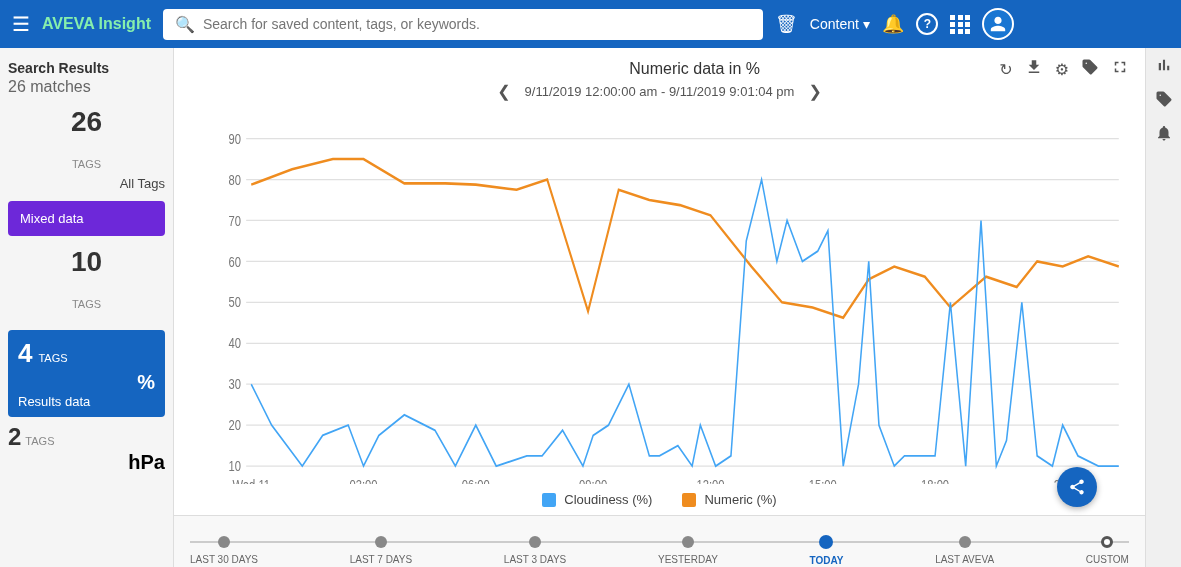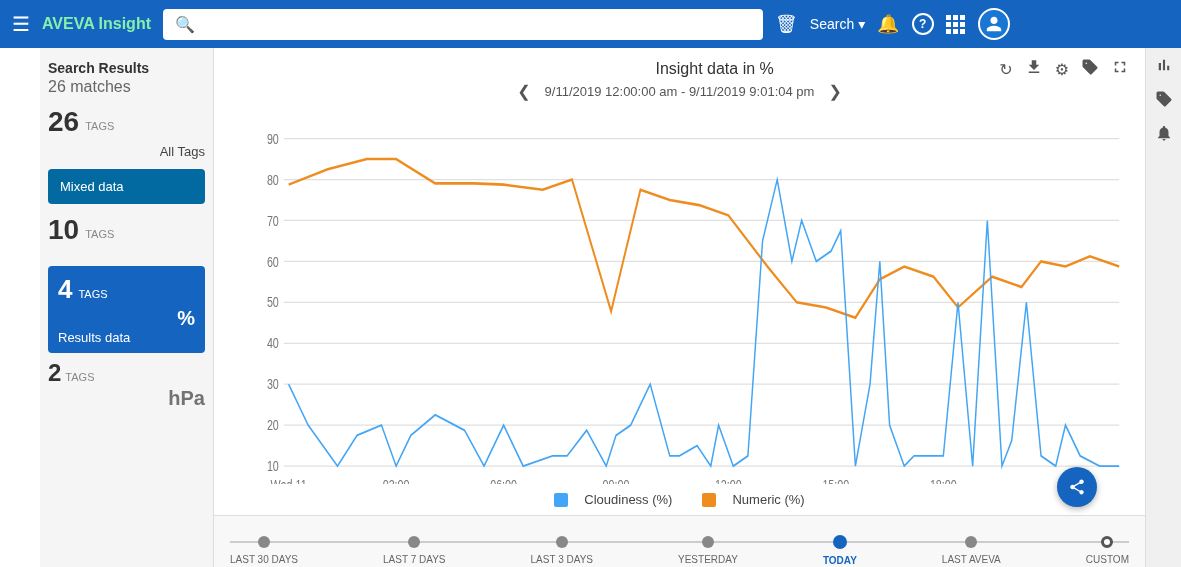--- a/index.html
+++ b/index.html
@@ -45,72 +45,72 @@
       align-items: center;
       gap: 4px;
     }
     .nav-delete-icon { color: white; font-size: 18px; cursor: pointer; }
 
     
     .main-body {
       display: flex;
       flex: 1;
       overflow: hidden;
-      padding-left: 40px;
     }
 
     
     .sidebar {
       width: 174px;
       background: #f5f5f5;
       border-right: 1px solid #ddd;
       flex-shrink: 0;
       overflow-y: auto;
       padding: 12px 8px;
     }
     .sidebar-title { font-size: 14px; font-weight: 600; color: #333; margin-bottom: 2px; }
     .sidebar-subtitle { font-size: 16px; color: #666; margin-bottom: 10px; }
     .tag-group { margin-bottom: 10px; }
     .tag-group-header {
       display: flex;
       align-items: center;
-      gap: 6px;
+      gap: 12px;
       margin-bottom: 6px;
+      flex-direction: column;
     }
     .tag-count { font-size: 28px; font-weight: bold; color: #333; }
     .tag-label-sm { font-size: 11px; color: #888; text-transform: uppercase; margin-top: 8px; }
     .all-tags-label { font-size: 13px; color: #444; text-align: right; margin-bottom: 6px; }
 
     .sidebar-item {
       border-radius: 4px;
       padding: 10px 12px;
       margin-bottom: 6px;
       cursor: pointer;
       font-size: 13px;
     }
-    .sidebar-item-gray { background: #0369a1; color: white; }
+    .sidebar-item-gray { background: #6d28d9; color: white; }
 
     .numeric-block {
       background: #1565c0;
       color: white;
       border-radius: 4px;
       padding: 8px 10px;
       margin-bottom: 6px;
     }
     .numeric-block-header { display: flex; align-items: baseline; gap: 6px; margin-bottom: 2px; }
     .numeric-block-count { font-size: 26px; font-weight: bold; }
     .numeric-block-tag { font-size: 11px; text-transform: uppercase; }
     .numeric-block-icon { text-align: right; font-size: 20px; font-weight: bold; }
     .numeric-block-label { font-size: 13px; }
 
     .hpa-group { margin-top: 6px; }
     .hpa-group-header { display: flex; align-items: baseline; gap: 4px; }
     .hpa-count { font-size: 24px; font-weight: bold; color: #333; }
     .hpa-label { font-size: 11px; color: #888; text-transform: uppercase; margin-top: 4px; }
-    .hpa-text { font-size: 20px; font-weight: bold; color: #737373; text-align: right; }
+    .hpa-text { font-size: 20px; font-weight: bold; color: #000000; text-align: right; }
 
     
     .content-area {
       flex: 1;
       display: flex;
       flex-direction: column;
       background: white;
       position: relative;
     }
 
@@ -134,21 +134,21 @@
     }
     svg.chart-svg { width: 100%; height: 100%; }
 
     
     .chart-legend {
       display: flex;
       gap: 30px;
       justify-content: center;
       padding: 4px 0 8px 0;
     }
-    .legend-item { display: flex; align-items: flex-end; gap: 16px; font-size: 13px; color: #444; }
+    .legend-item { display: flex; align-items: flex-end; gap: 8px; font-size: 13px; color: #444; }
     .legend-color { width: 14px; height: 14px; border-radius: 2px; }
 
     
     .timeline {
       height: 52px;
       background: #f8f8f8;
       border-top: 1px solid #ddd;
       display: flex;
       align-items: center;
       padding: 0 16px;
@@ -254,24 +254,25 @@
     }
   </style>
 </head>
 <body>
 
 <div class="top-nav">
   <span class="nav-menu-icon">☰</span>
   <span class="nav-logo">AVEVA Insight</span>
   <div class="search-bar">
     <span class="search-icon-wrap">🔍</span>
+    <input type="text" placeholder="Search for saved content, tags, or keywords." style="">
   </div>
   <span class="nav-delete-icon">🗑</span>
   <div class="nav-content-btn">
-    <span>Search</span>
+    <span>Content</span>
     <span>▾</span>
   </div>
   <span class="nav-icon">🔔</span>
   <span class="nav-icon" style="font-size:18px;border:2px solid white;border-radius:50%;width:22px;height:22px;display:flex;align-items:center;justify-content:center;font-size:12px;font-weight:bold;">?</span>
   <span class="nav-icon" style="display:grid;grid-template-columns:1fr 1fr 1fr;gap:2px;width:20px;">
     <span style="background:white;width:5px;height:5px;display:block;"></span>
     <span style="background:white;width:5px;height:5px;display:block;"></span>
     <span style="background:white;width:5px;height:5px;display:block;"></span>
     <span style="background:white;width:5px;height:5px;display:block;"></span>
     <span style="background:white;width:5px;height:5px;display:block;"></span>
@@ -330,21 +331,21 @@
       <div class="hpa-text">hPa</div>
     </div>
 
     <div class="left-handle">‹</div>
   </div>
 
   <div class="content-area">
 
     <div class="chart-header">
       <div style="width:200px;"></div>
-      <div class="chart-title">Insight data in %</div>
+      <div class="chart-title">Numeric data in %</div>
       <div class="chart-tools">
         <span class="chart-tool-icon" title="Refresh">↻</span>
         <span class="chart-tool-icon" title="Export">
           <svg width="18" height="18" viewBox="0 0 24 24" fill="#555">
               <path d="M19 9h-4V3H9v6H5l7 7 7-7zm-14 9v2h14v-2H5z"></path>
             </svg>
         </span>
         <span class="chart-tool-icon" title="Settings">⚙</span>
         <span class="chart-tool-icon" title="Tag" style="position:relative;">
           <svg width="18" height="18" viewBox="0 0 24 24" fill="#555">

